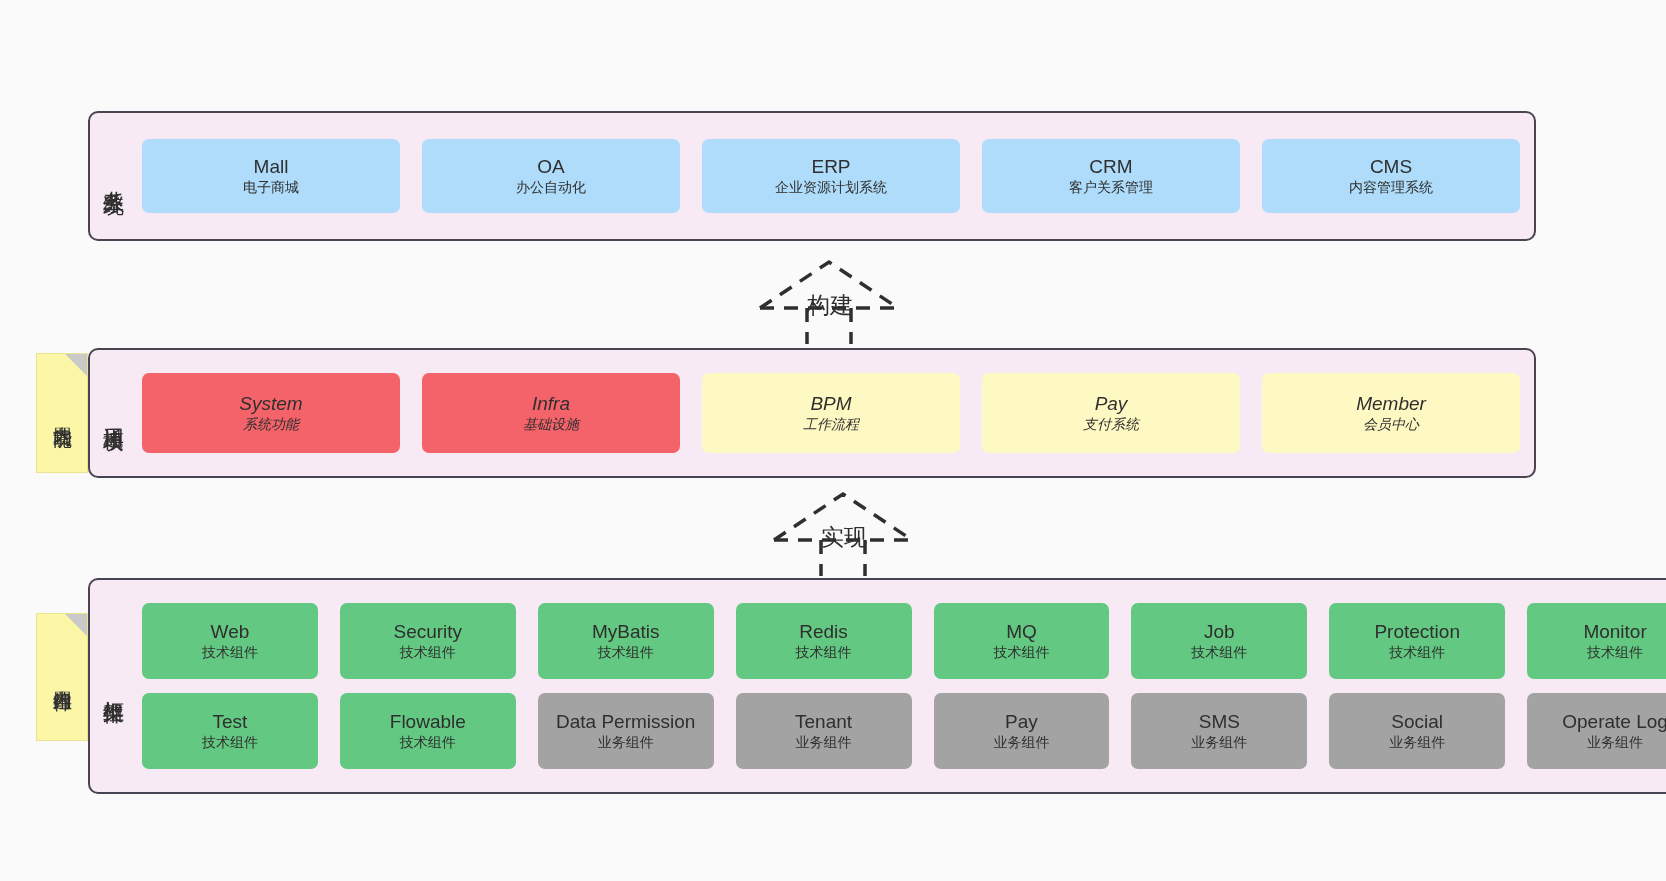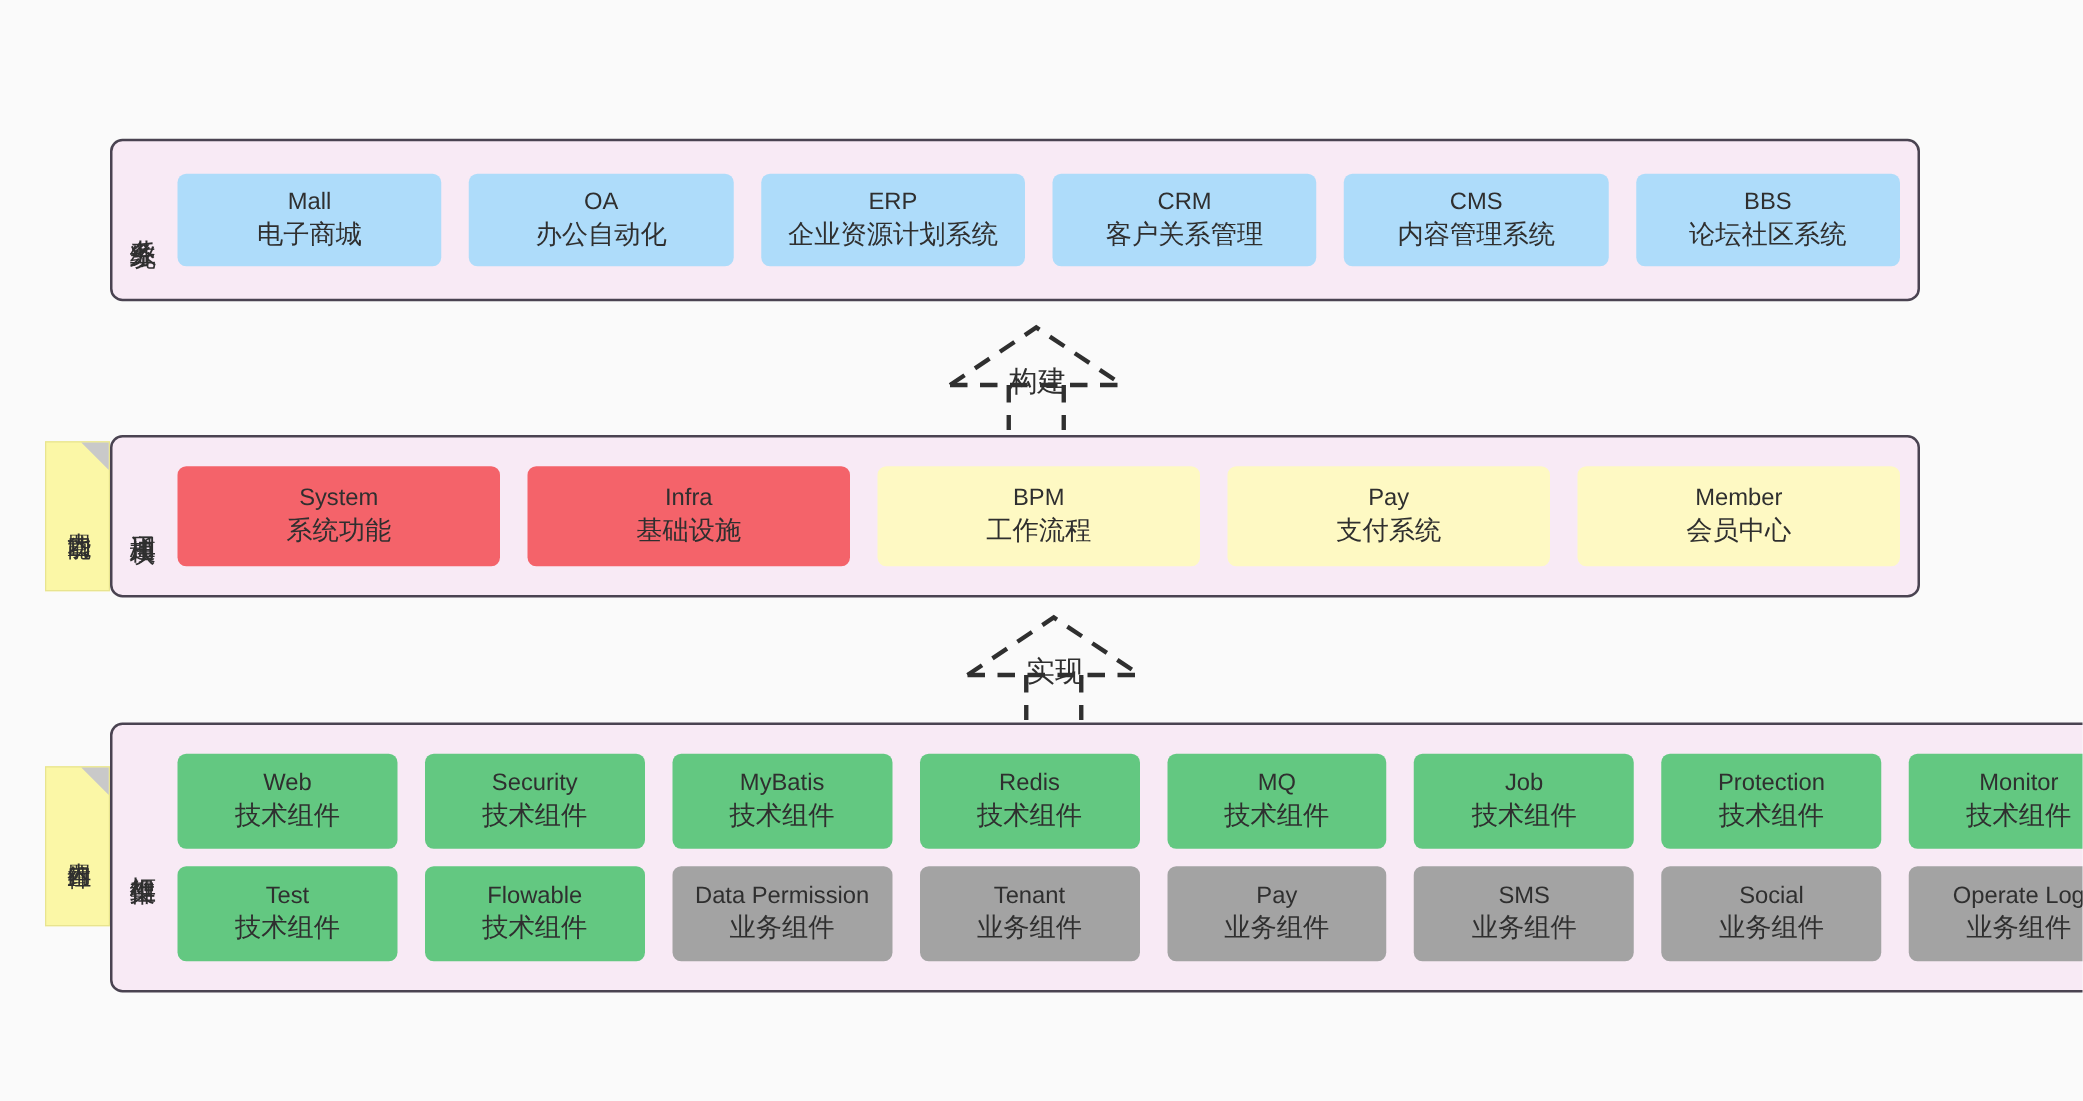--- a/index.html
+++ b/index.html
@@ -73,24 +73,24 @@
     flex-direction: column;
     align-items: center;
     justify-content: center;
     text-align: center;
     line-height: 1.28;
     padding: 4px 6px;
     box-sizing: border-box;
     color: #2f2f2f;
   }
   .card .t1 { font-size: 19px; }
-  .card .t2 { font-size: 21px; }
+  .card .t2 { font-size: 14px; }
 
   .h-biz   { height: 74px; }
-  .h-mod   { height: 80px; }
+  .h-mod   { height: 80px; font-style: italic; }
   .h-comp  { height: 76px; }
 
   .c-blue       { background: #aedcfa; }
   .c-red        { background: #f4636a; }
   .c-pink       { background: #fef9c3; }
   .c-green      { background: #63c881; }
   .c-greenlight { background: #a3a3a3; }
 
   
   .note {
@@ -162,24 +162,20 @@
           <span class="t2">企业资源计划系统</span>
         </div>
         <div class="card h-biz c-blue">
           <span class="t1">CRM</span>
           <span class="t2">客户关系管理</span>
         </div>
         <div class="card h-biz c-blue">
           <span class="t1">CMS</span>
           <span class="t2">内容管理系统</span>
         </div>
-        <div class="card h-biz c-blue">
-          <span class="t1">BBS</span>
-          <span class="t2">论坛社区系统</span>
-        </div>
       </div>
     </div>
   </div>
 
   <div class="arrow" style="left:756px; top:258px; width:146px; height:88px;">
     <svg width="146" height="88" viewBox="0 0 146 88">
 
       <path d="M 4 50 L 73 4 L 142 50" fill="none" stroke="#2f2f2f" stroke-width="3.5" stroke-dasharray="14 10" stroke-linecap="butt"></path>
       <path d="M 4 50 L 142 50" fill="none" stroke="#2f2f2f" stroke-width="3.5" stroke-dasharray="14 10" stroke-linecap="butt"></path>
 

